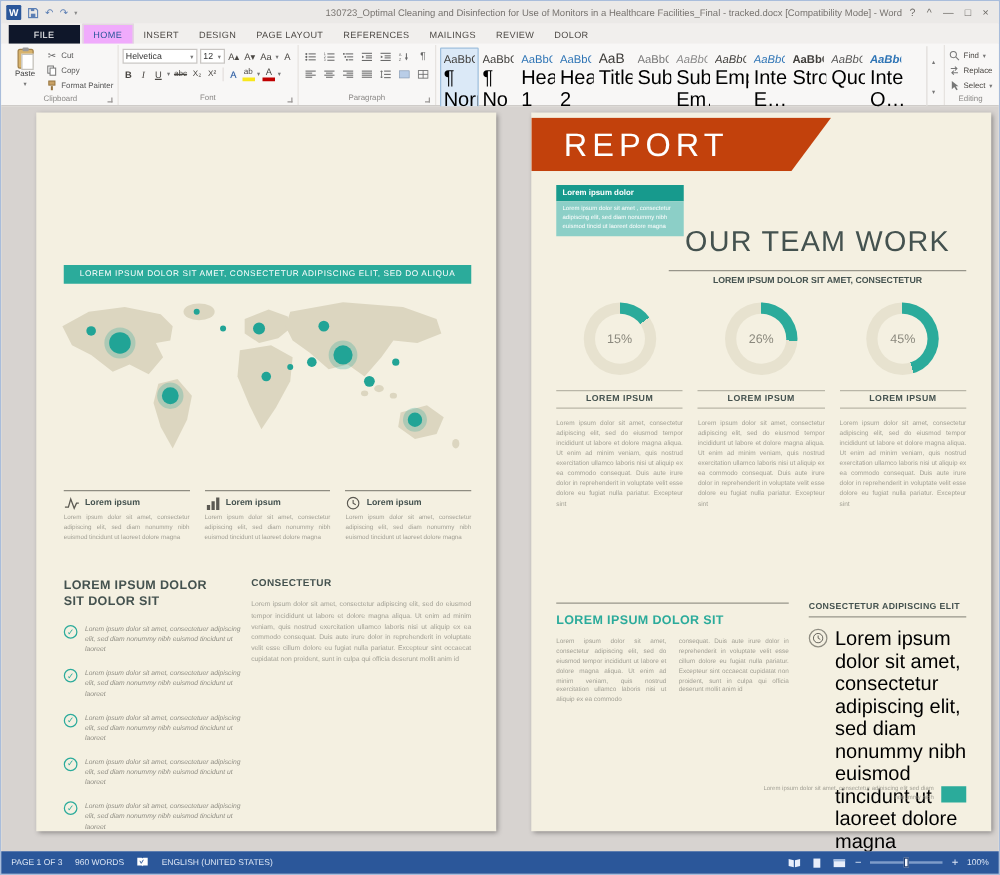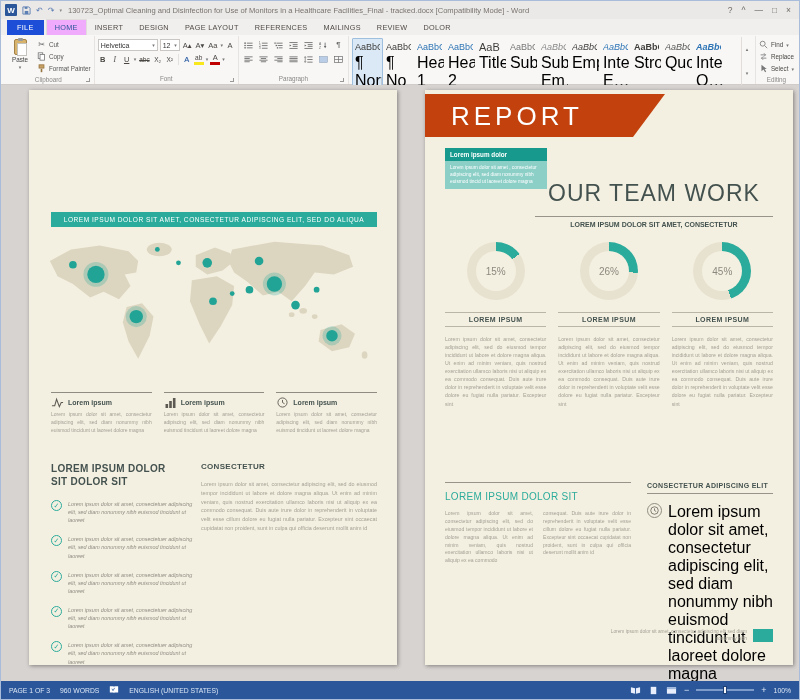--- a/index.html
+++ b/index.html
@@ -7,28 +7,28 @@
   body{font-family:"Liberation Sans",sans-serif;background:#bfbcba}
   .app{width:800px;height:700px;display:flex;flex-direction:column;border:1px solid #a9bddb;background:#f8f7f6}
 
   
   .titlebar{height:18px;background:#ebe9e7;display:flex;align-items:center;padding:0 4px;flex:none}
   .qat{display:flex;align-items:center}
   .word-badge{width:12px;height:12px;background:#2b579a;color:#fff;font-size:8px;font-weight:bold;display:flex;align-items:center;justify-content:center;border-radius:1px}
   .qbtn{font-size:8px;color:#5c7fb4;margin-left:5px;display:inline-flex;align-items:center}
   .qbtn svg{width:9px;height:9px}
   .qbtn.sm{font-size:5px;color:#888}
-  .wtitle{flex:1;text-align:left;font-size:7.6px;color:#77736f;white-space:nowrap;overflow:hidden;text-overflow:ellipsis;padding:0 6px}
+  .wtitle{flex:1;text-align:right;font-size:7.6px;color:#77736f;white-space:nowrap;overflow:hidden;text-overflow:ellipsis;padding:0 6px}
   .wincontrols{display:flex;gap:9px;font-size:8.5px;color:#6d6a66;padding-right:4px}
   .wincontrols span{cursor:default}
 
   
   .tabrow{height:16px;background:#f1efed;display:flex;align-items:flex-end;padding-left:6px;flex:none}
   .tab{font-size:7.3px;color:#4e4a46;padding:3px 8px;letter-spacing:.3px}
-  .tab.file{background:#1d4ed8;color:#fff;margin-right:2px;padding:3px 10px}
+  .tab.file{background:#0f172a;color:#fff;margin-right:2px;padding:3px 20px}
   .tab.active{background:#f0abfc;color:#2b579a;border:1px solid #e0ddda;border-bottom:0}
 
   
   .ribbon{height:50px;background:#f8f7f6;border-bottom:1px solid #cfccc9;display:flex;padding:1px 2px 0;flex:none}
   .grp{display:flex;flex-direction:column;border-right:1px solid #e6e3e0;padding:1px 3px 0}
   .grp-body{flex:1;display:flex;min-width:0}
   .grp-label{height:11px;display:flex;align-items:center;justify-content:center;font-size:6.3px;color:#8a8886;position:relative;padding:0 7px}
   .dlg{position:absolute;right:1px;bottom:2px;width:4px;height:4px;border-right:1px solid #9a9896;border-bottom:1px solid #9a9896}
   .mini{font-size:5px;color:#777}
   .ric{width:9px;height:9px;display:inline-flex;align-items:center;justify-content:center;color:#666;font-size:7px;flex:none}
@@ -122,21 +122,21 @@
   .rp-team-sub{margin-top:9px;border-top:1px solid #97958a;padding-top:4px;font-size:7px;font-weight:bold;color:#44524f;width:238px;margin-left:auto}
   .rp-donuts{position:absolute;left:20px;top:152px;width:328px;display:flex;gap:12px}
   .dcol{flex:1;display:flex;flex-direction:column;align-items:center;min-width:0}
   .donut{width:58px;height:58px;border-radius:50%;position:relative}
   .hole{position:absolute;inset:9px;background:#f4f0e1;border-radius:50%;display:flex;align-items:center;justify-content:center}
   .pc{font-size:10px;color:#8b897e}
   .dlabel{margin-top:12px;width:100%;text-align:center;font-size:7px;font-weight:bold;color:#44524f;padding:3px 0;border-top:1px solid #b9b6a8;border-bottom:1px solid #b9b6a8;letter-spacing:.4px}
   .dtext{margin-top:8px;font-size:5.2px;line-height:1.55;color:#a3a196;text-align:justify;width:100%}
   .rp-bottom{position:absolute;left:20px;top:392px;width:328px;display:flex;gap:16px}
   .rb-left{width:186px;flex:none;border-top:1px solid #97958a;padding-top:8px}
-  .rb-left-h{font-size:10px;font-weight:normal;color:#2bab9b;letter-spacing:.3px}
+  .rb-left-h{font-size:10px;font-weight:bold;color:#2bab9b;letter-spacing:.3px}
   .rb-cols{display:flex;gap:10px;margin-top:8px}
   .rb-col{flex:1;font-size:5.1px;line-height:1.55;color:#a3a196;text-align:justify}
   .rb-right{flex:1;min-width:0}
   .rb-right-h{font-size:7px;font-weight:bold;color:#44524f;border-bottom:1px solid #97958a;padding-bottom:4px;letter-spacing:.3px}
   .bri{display:flex;gap:6px;margin-top:9px}
   .circ{width:15px;height:15px;border:1px solid #8f8d82;border-radius:50%;display:flex;align-items:center;justify-content:center;flex:none}
   .circ svg{width:9px;height:9px}
   .rp-footer{position:absolute;right:20px;top:538px;width:170px;display:flex;gap:6px;align-items:flex-end}
   .fnote{flex:1;font-size:4.8px;line-height:1.5;color:#a3a196;text-align:right}
   .fbox{width:20px;height:13px;background:#2bab9b;flex:none}

